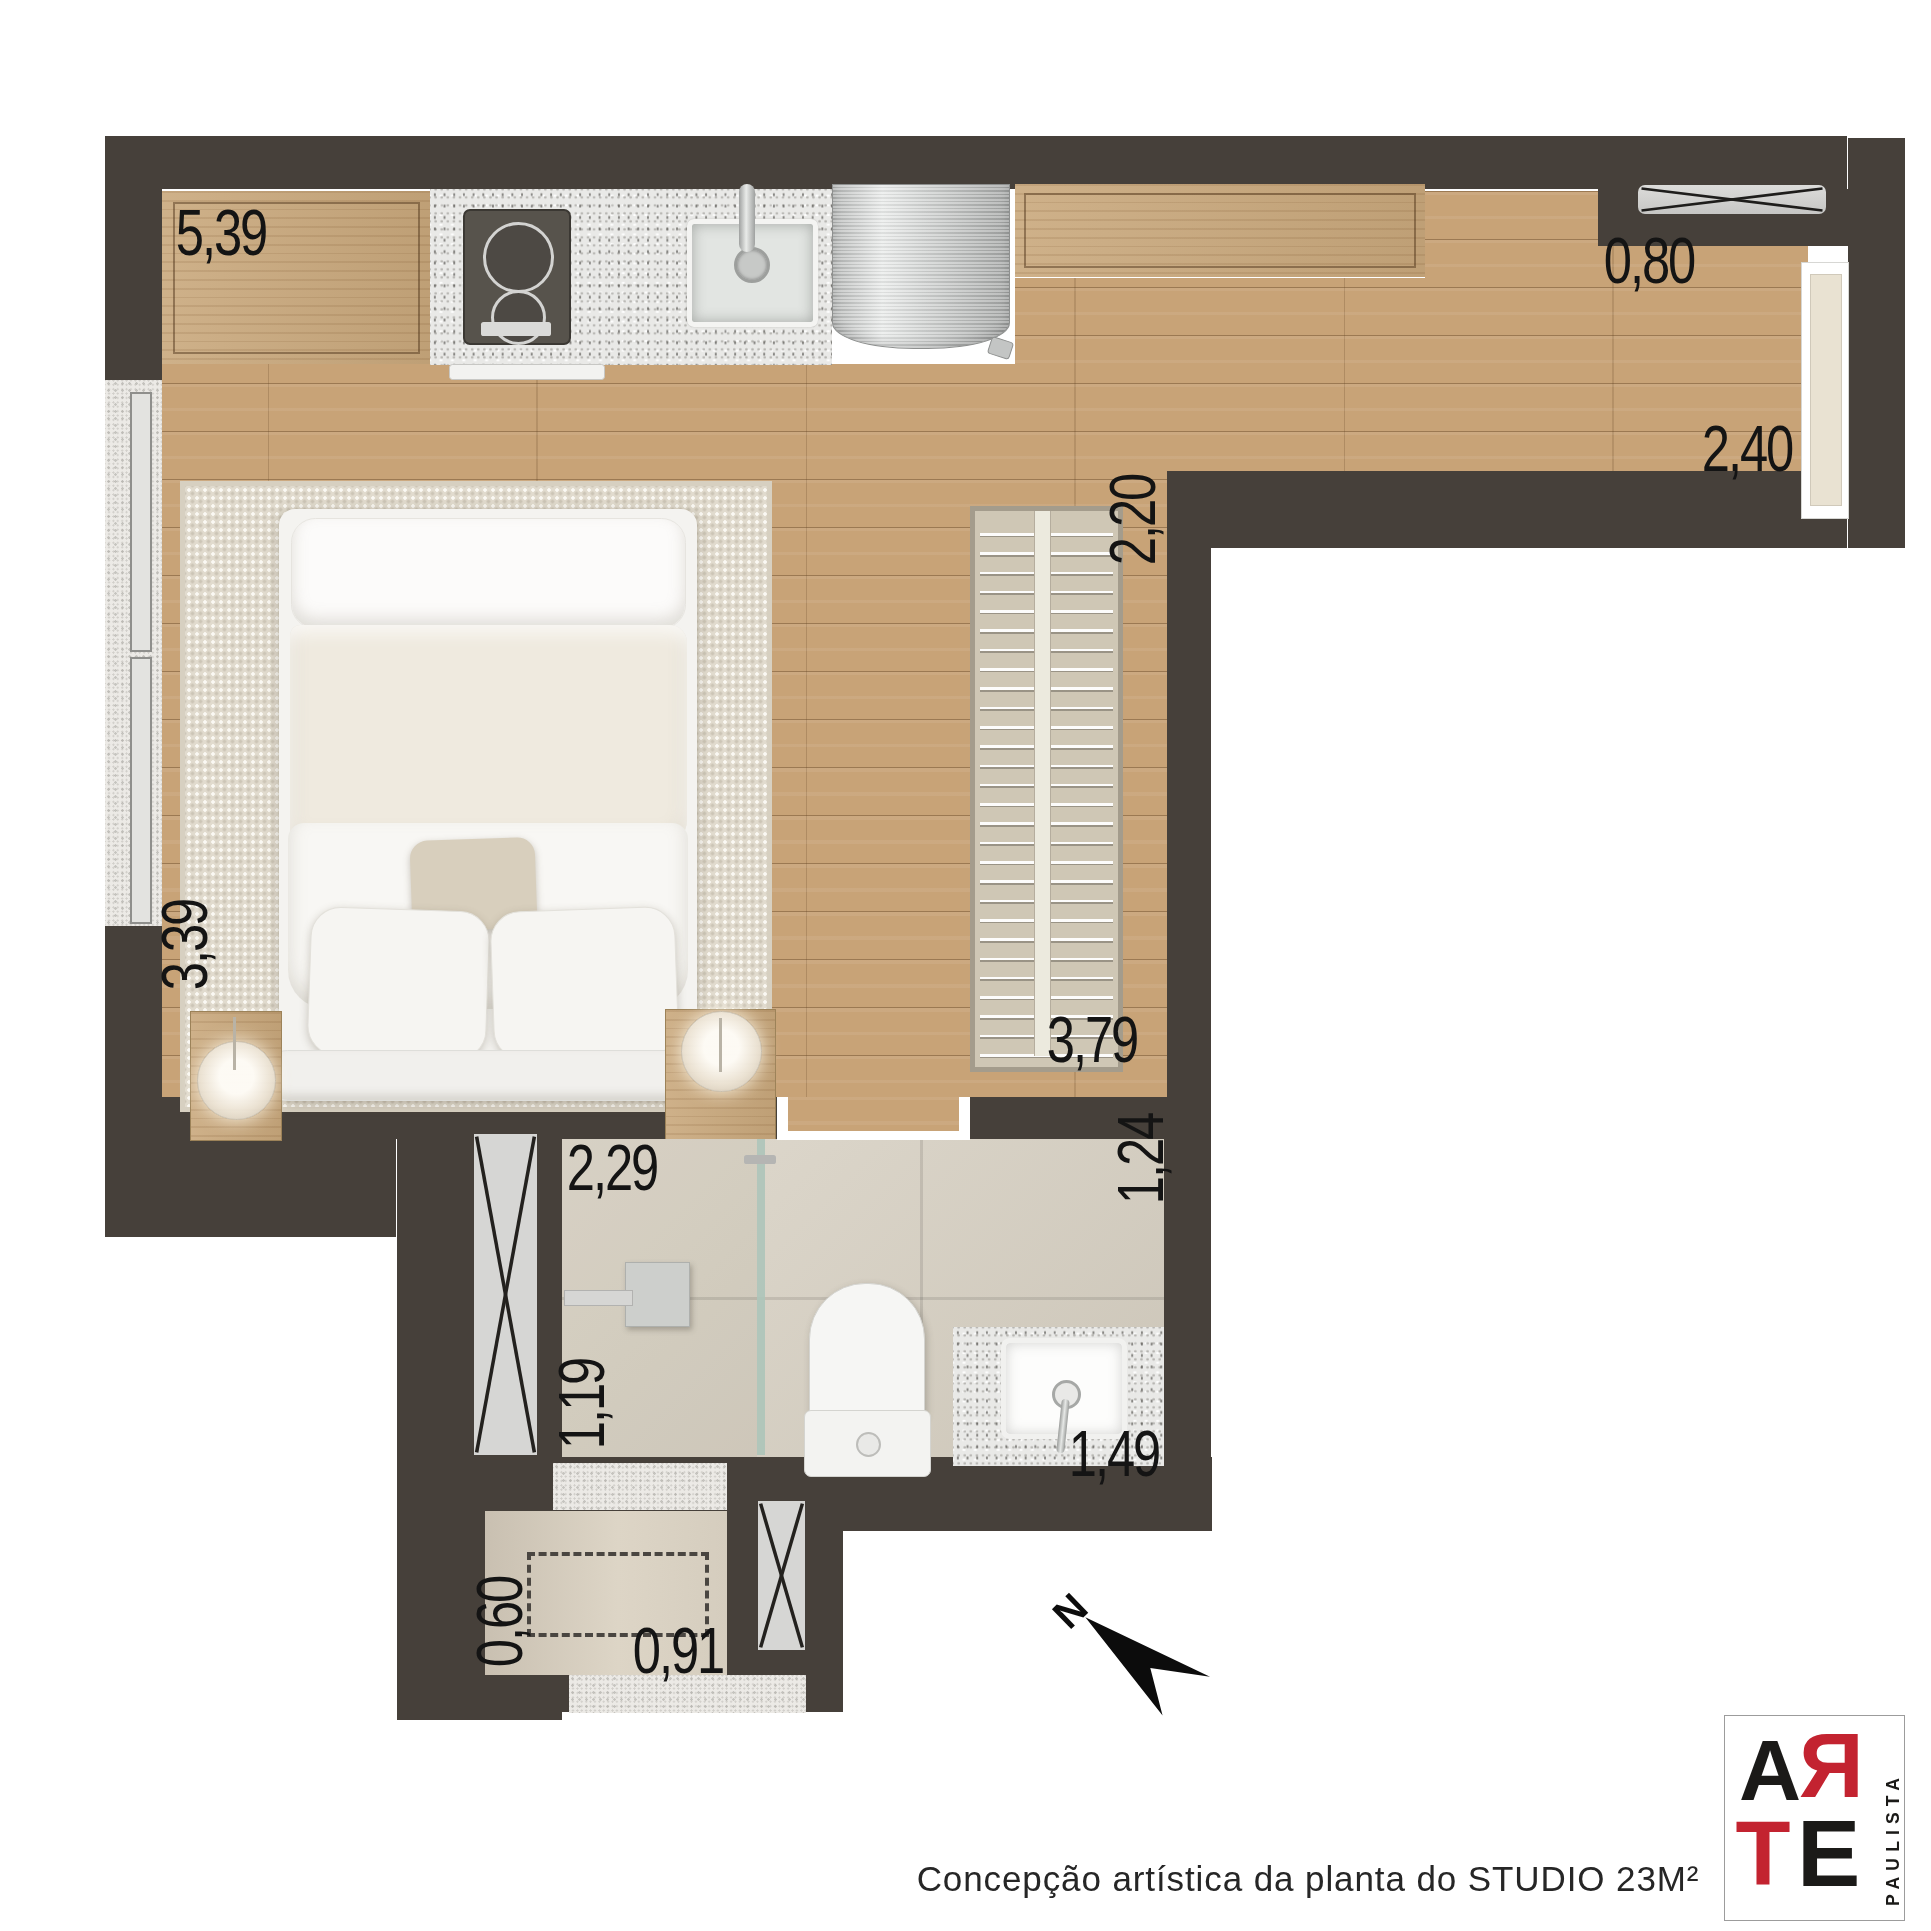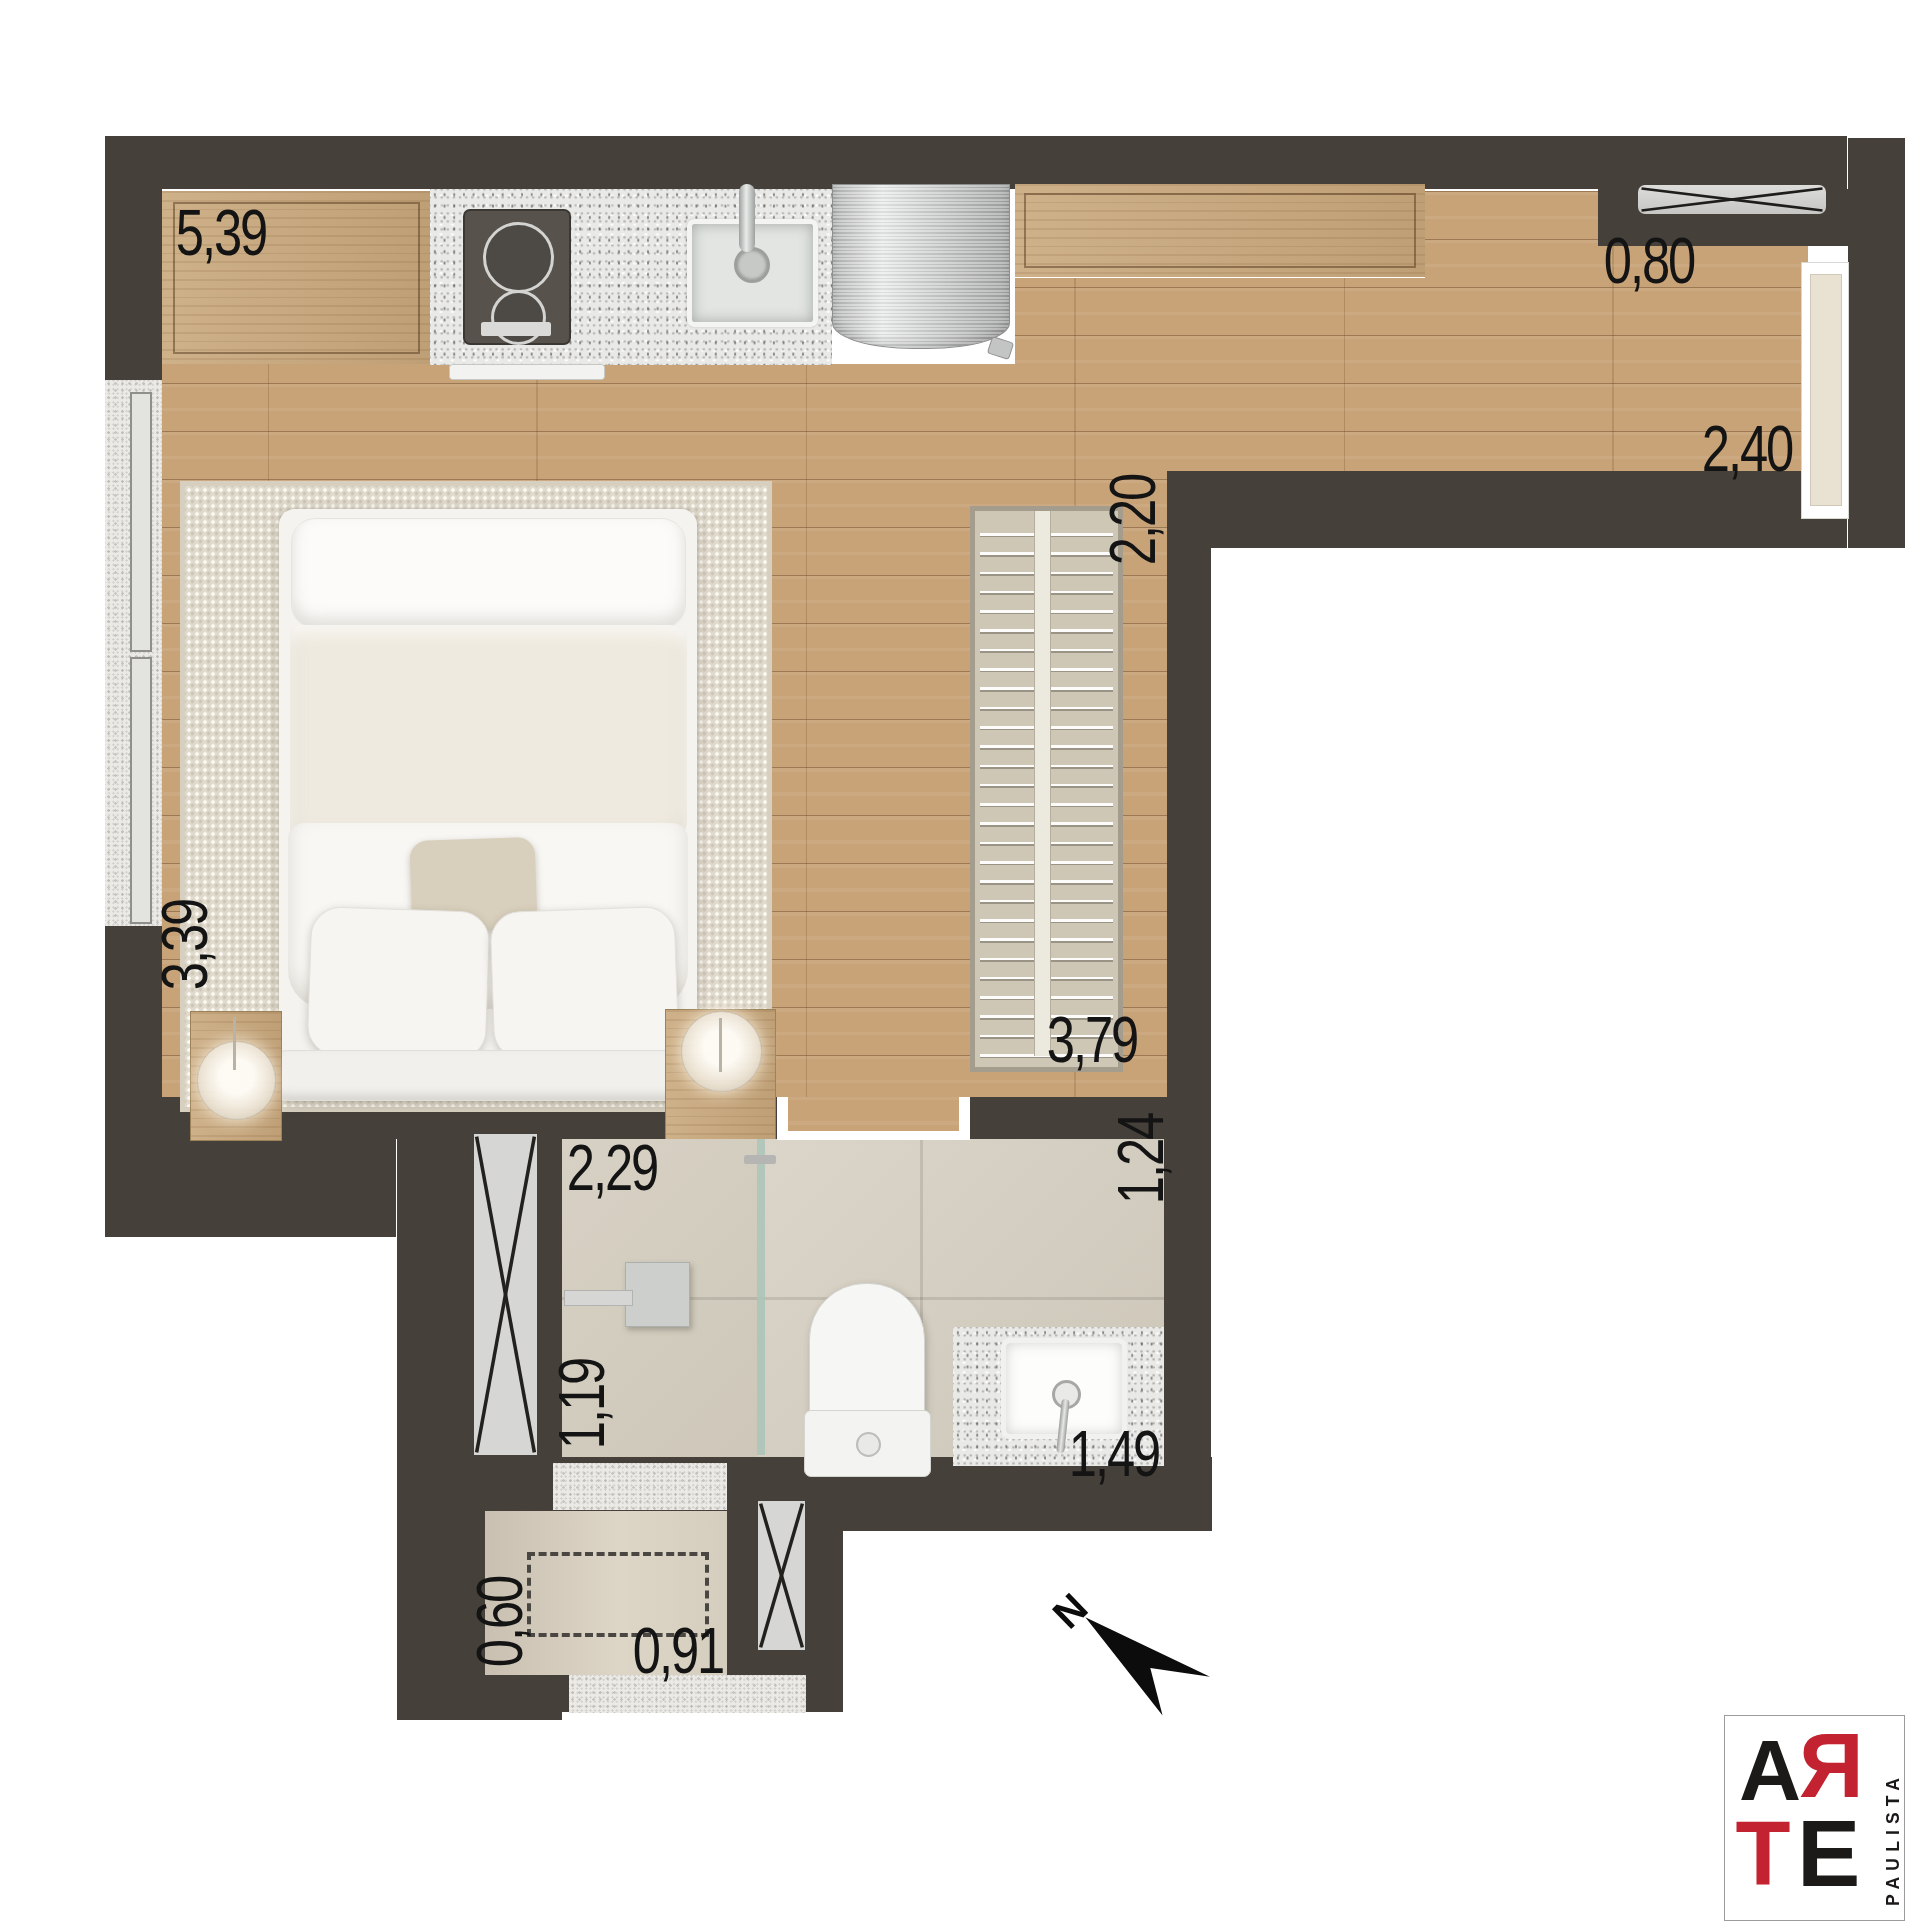--- a/index.html
+++ b/index.html
@@ -185,20 +185,21 @@
   <div class="abs dim v" style="left:581px;top:1404px;">1,19</div>
   <div class="abs dim" style="left:1114px;top:1453px;">1,49</div>
   <div class="abs dim v" style="left:499px;top:1622px;">0,60</div>
   <div class="abs dim" style="left:678px;top:1650px;">0,91</div>
 
   <svg class="abs" style="left:1050px;top:1568px;" width="176" height="158" viewBox="0 0 200 180">
     <polygon points="40,56 182,124 114,114 128,168" fill="#0c0c0c"></polygon>
     <text x="8" y="66" font-size="46" font-weight="bold" fill="#0c0c0c" transform="rotate(-44 22 52)" font-family="Liberation Sans, sans-serif">N</text>
   </svg>
 
+  <div class="abs caption" style="left:1308px;top:1879px;">Concepção artística da planta do STUDIO 23M²</div>
 
   <div class="abs" style="left:1724px;top:1715px;width:179px;height:204px;background:#ffffff;border:1.8px solid #9c9c9c;">
     <div class="logo-letter" style="left:14px;top:10.5px;font-size:86px;color:#1b1a18;">A</div>
     <div class="logo-letter" style="left:74px;top:5.3px;font-size:90px;color:#c32330;">Я</div>
     <div class="logo-letter" style="left:10.5px;top:93px;font-size:90px;color:#c32330;">T</div>
     <div class="logo-letter" style="left:72px;top:90px;font-size:95px;color:#1b1a18;">E</div>
     <div class="logo-letter" style="right:1.8px;top:14px;height:176px;font-size:17.6px;letter-spacing:6.1px;color:#1b1a18;writing-mode:vertical-rl;transform:rotate(180deg);">PAULISTA</div>
   </div>
 
 </div>

